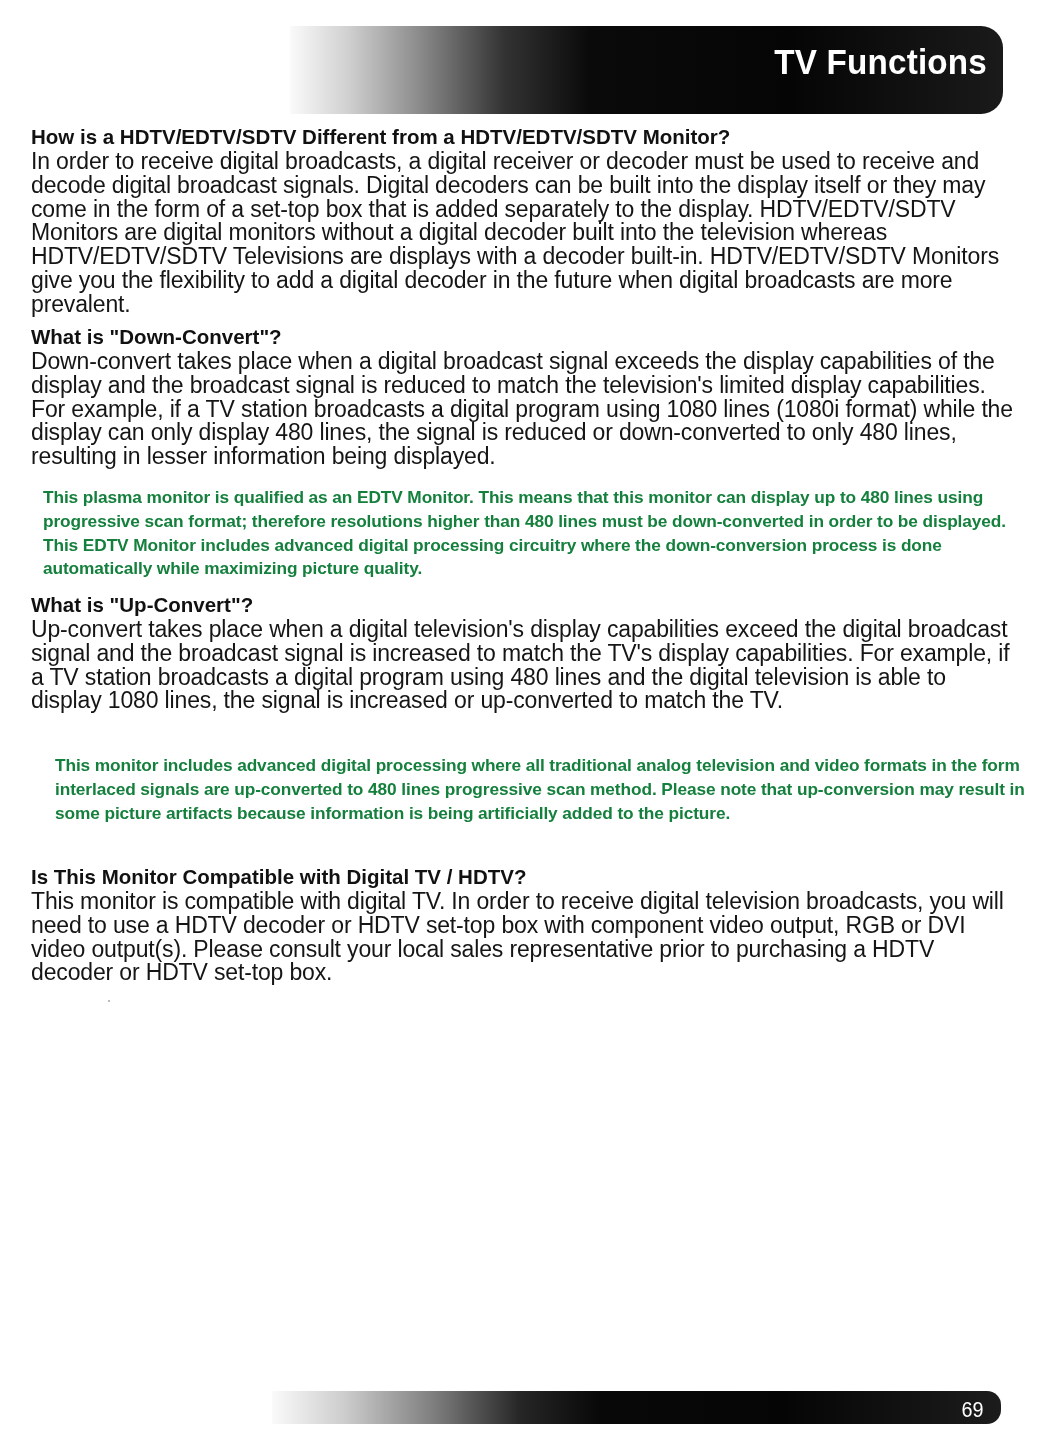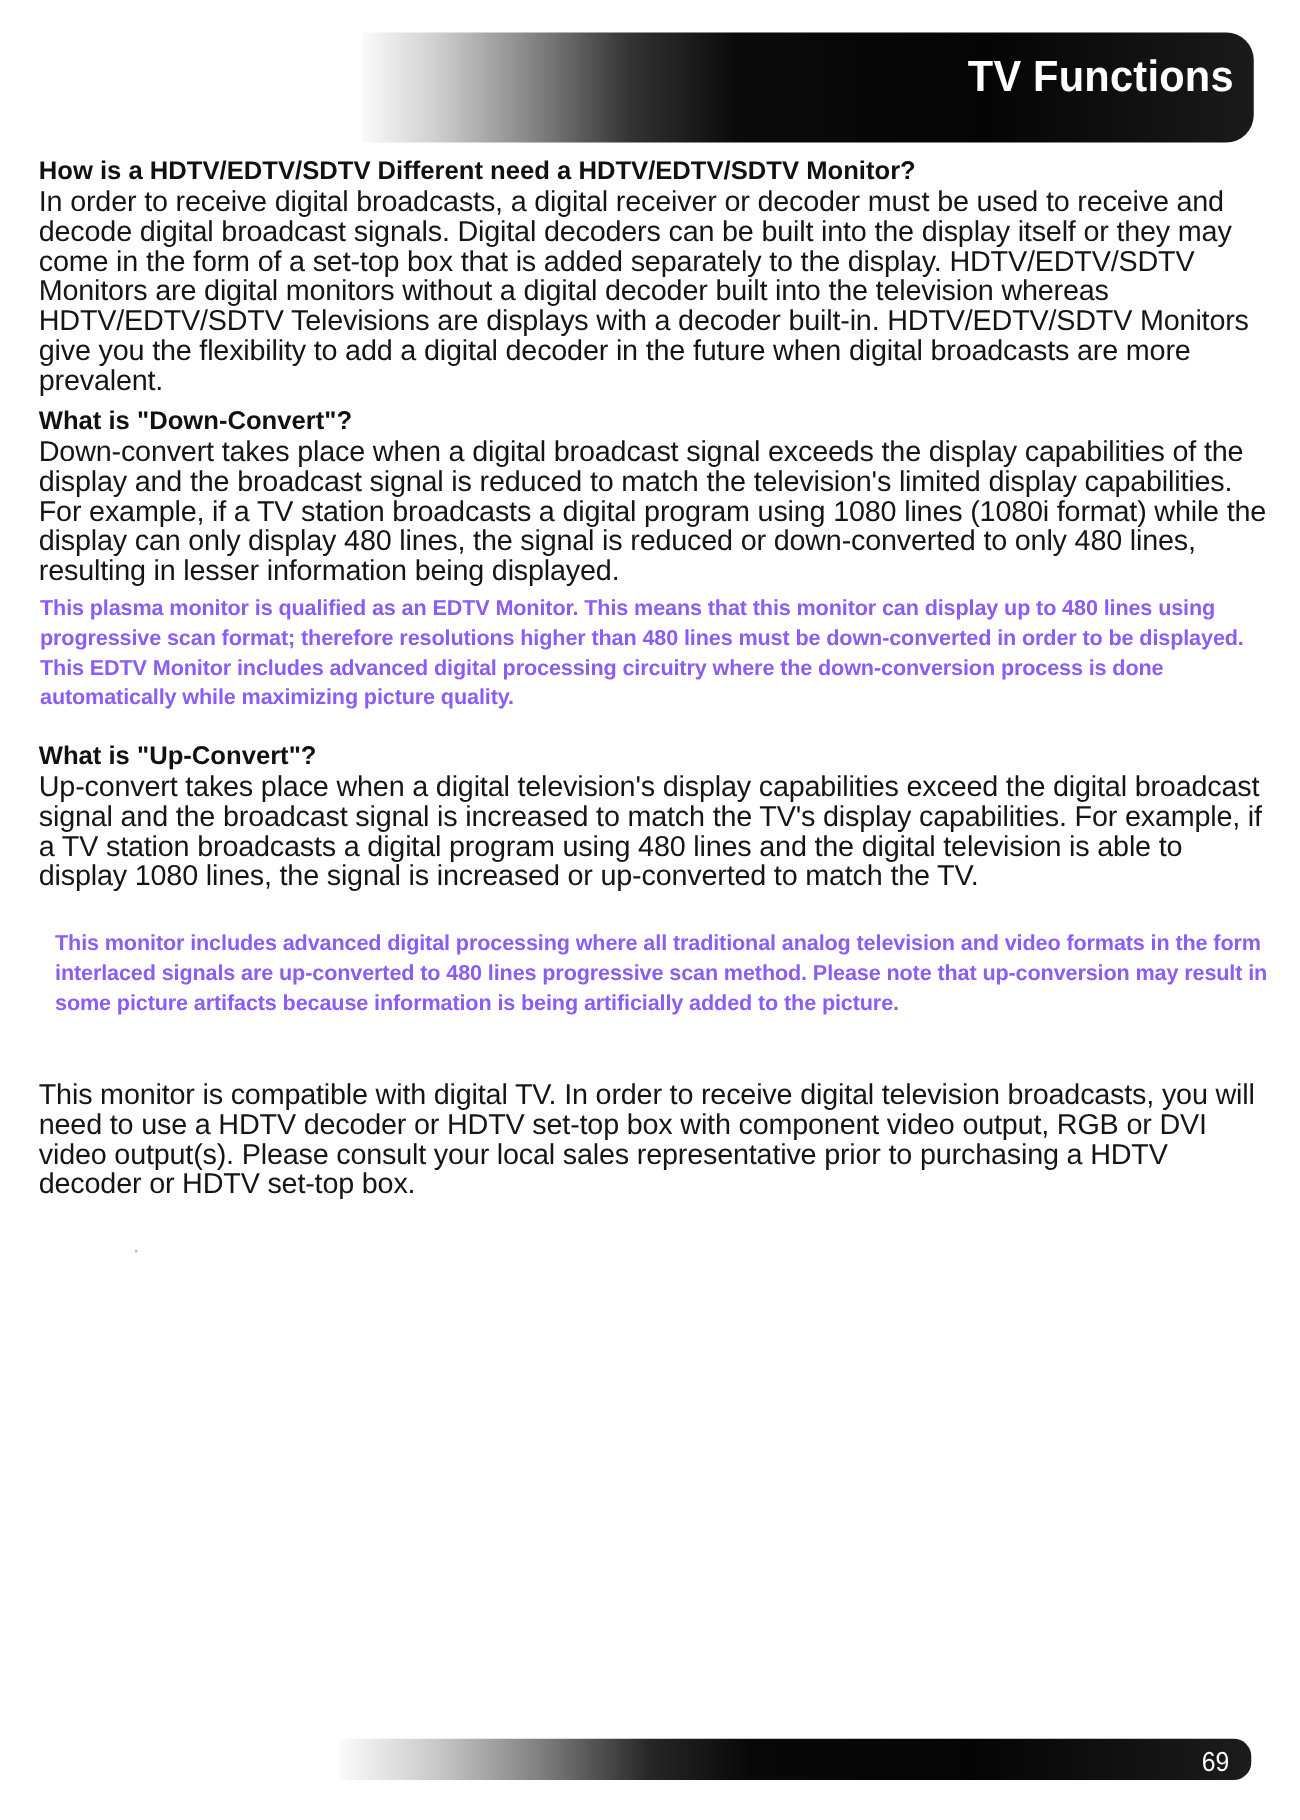--- a/index.html
+++ b/index.html
@@ -63,22 +63,22 @@
       font-size: 23px;
       line-height: 23.8px;
       margin: 0;
       color: #151515;
       letter-spacing: -0.15px;
     }
     .para-bold {
       font-size: 17.3px;
       font-weight: bold;
       line-height: 23.8px;
-      margin: 1px;
-      color: #8b5cf6;
+      margin: 12px;
+      color: #15803d;
       letter-spacing: -0.1px;
     }
     .s1 { position: absolute; top: 0; left: 0; width: 985px; }
     .s2 { position: absolute; top: 200px; left: 0; width: 985px; }
     .p2b { position: absolute; top: 350px; left: 0; width: 985px; }
     .s3 { position: absolute; top: 468px; left: 0; width: 985px; }
     .p3b { position: absolute; top: 618px; left: 12px; width: 985px; }
     .s4 { position: absolute; top: 740px; left: 0; width: 985px; }
 
     .footer-bar {
@@ -119,37 +119,38 @@
 </head>
 <body>
 
 <div class="header-bar">
   <div class="header-title">TV Functions</div>
 </div>
 
 <div class="content">
 
   <div class="section s1">
-    <h2 class="section-heading">How is a HDTV/EDTV/SDTV Different need a HDTV/EDTV/SDTV Monitor?</h2>
+    <h2 class="section-heading">How is a HDTV/EDTV/SDTV Different from a HDTV/EDTV/SDTV Monitor?</h2>
     <p class="para">In order to receive digital broadcasts, a digital receiver or decoder must be used to receive and decode digital broadcast signals.  Digital decoders can be built into the display itself or they may come in the form of a set-top box that is added separately to the display.  HDTV/EDTV/SDTV Monitors are digital monitors without a digital decoder built into the television whereas HDTV/EDTV/SDTV Televisions are displays with a decoder built-in. HDTV/EDTV/SDTV Monitors give you the flexibility to add a digital decoder in the future when digital broadcasts are more prevalent.</p>
   </div>
 
   <div class="section s2">
     <h2 class="section-heading">What is "Down-Convert"?</h2>
     <p class="para">Down-convert takes place when a digital broadcast signal exceeds the display capabilities of the display and the broadcast signal is reduced to match the television's limited display capabilities.  For example, if a TV station broadcasts a digital program using 1080 lines (1080i format) while the display can only display 480 lines, the signal is reduced or down-converted to only 480 lines, resulting in lesser information being displayed.</p>
   </div>
   <p class="para-bold p2b">This plasma monitor is qualified as an EDTV Monitor.  This means that this monitor can display up to 480 lines using progressive scan format; therefore resolutions higher than 480 lines must be down-converted in order to be displayed.  This EDTV Monitor includes advanced digital processing circuitry where the down-conversion process is done automatically while maximizing picture quality.</p>
 
   <div class="section s3">
     <h2 class="section-heading">What is "Up-Convert"?</h2>
     <p class="para">Up-convert takes place when a digital television's display capabilities exceed the digital broadcast signal and the broadcast signal is increased to match the TV's display capabilities.  For example, if a TV station broadcasts a digital program using 480 lines and the digital television is able to display 1080 lines, the signal is increased or up-converted to match the TV.</p>
   </div>
   <p class="para-bold p3b">This monitor includes advanced digital processing where all traditional analog television and video formats in the form interlaced signals are up-converted to 480 lines progressive scan method.  Please note that up-conversion may result in some picture artifacts because information is being artificially added to the picture.</p>
 
   <div class="section s4">
+    <h2 class="section-heading">Is This Monitor Compatible with Digital TV / HDTV?</h2>
     <p class="para">This monitor is compatible with digital TV.  In order to receive digital television broadcasts, you will need to use a HDTV decoder or HDTV set-top box with component video output, RGB or DVI video output(s).  Please consult your local sales representative prior to purchasing a HDTV decoder or HDTV set-top box.</p>
   </div>
 
 </div>
 
 <div class="stray-dot"></div>
 
 <div class="footer-bar">
   <div class="page-number">69</div>
 </div>

